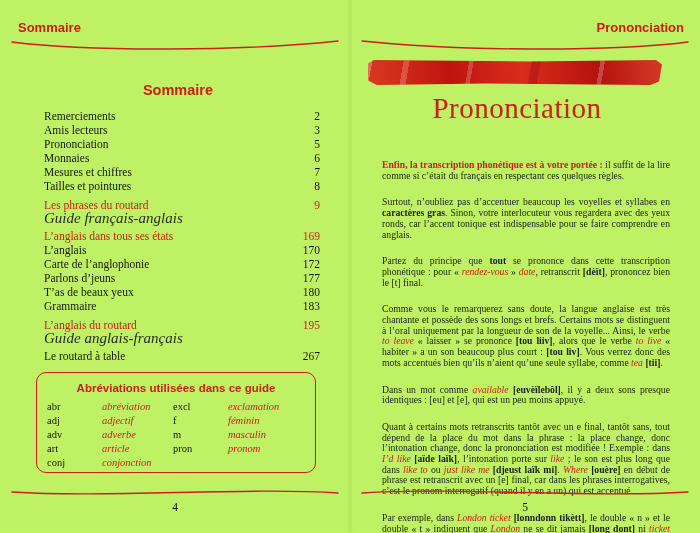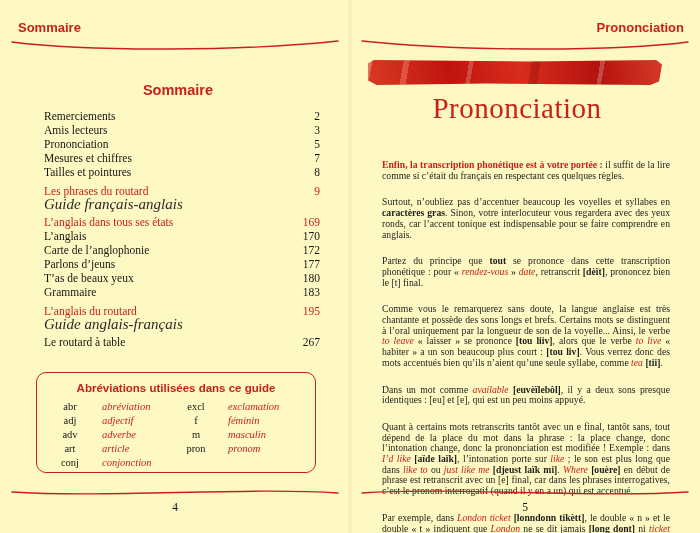--- a/index.html
+++ b/index.html
@@ -2,21 +2,21 @@
 <html style="--red: #c9201a; --ink: #1a1a1a;"><head>
 <meta charset="utf-8">
 <style>
   * { margin:0; padding:0; box-sizing:border-box; }
   html,body { width:700px; height:533px; }
   body {
     font-family:"Liberation Serif", serif;
     background:#ffffff;
     color:var(--ink,#1a1a1a);
   }
-  .spread { position:relative; width:700px; height:533px; background:#fef9c3; overflow:hidden; }
+  .spread { position:relative; width:700px; height:533px; background:#bef264; overflow:hidden; }
   .gutter { position:absolute; left:347px; top:0; width:6px; height:533px;
     background:linear-gradient(90deg, rgba(0,0,0,0) 0%, rgba(0,0,0,0.05) 50%, rgba(0,0,0,0) 100%); }
   .page { position:absolute; top:0; width:350px; height:533px; }
   .page.left  { left:0; }
   .page.right { left:350px; }
 
   .corner-header {
     position:absolute; top:20px;
     font-family:"Liberation Sans", sans-serif;
     font-weight:bold; font-size:13px; color:var(--red,#c9201a);
@@ -51,21 +51,21 @@
     border:1.5px solid var(--red,#c9201a); border-radius:10px;
   }
   .abbr-title {
     padding-top:9px; text-align:center;
     font-family:"Liberation Sans", sans-serif; font-weight:bold;
     font-size:11.5px; color:var(--red,#c9201a);
   }
   .abbr-cols { display:flex; padding:6px 16px 0 10px; }
   .abbr-col { flex:1; }
   .abbr-row { display:flex; line-height:14px; font-size:10.5px; }
-  .abbr-row .code { width:46px; text-align:center; margin-right:9px; color:#151515; }
+  .abbr-row .code { width:46px; text-align:left; margin-right:9px; color:#151515; }
   .abbr-row .meaning { font-style:italic; color:var(--red,#c9201a); }
 
   
   .banner {
     position:absolute; top:60px; left:18px; width:294px; height:25px;
     background:
       linear-gradient(100deg, rgba(255,255,255,0.28) 0 1.5%, rgba(255,255,255,0) 1.5% 12%,
         rgba(255,160,140,0.35) 12% 14%, rgba(255,255,255,0) 14% 34%,
         rgba(255,255,255,0.20) 34% 35.5%, rgba(255,255,255,0) 35.5% 55%,
         rgba(120,0,0,0.25) 55% 58%, rgba(255,255,255,0) 58% 78%,
@@ -107,20 +107,24 @@
         </div>
         <div class="toc-row">
           <span class="lbl">Amis lecteurs</span>
           <span class="pg">3</span>
         </div>
         <div class="toc-row">
           <span class="lbl">Prononciation</span>
           <span class="pg">5</span>
         </div>
         <div class="toc-row">
+          <span class="lbl">Monnaies</span>
+          <span class="pg">6</span>
+        </div>
+        <div class="toc-row">
           <span class="lbl">Mesures et chiffres</span>
           <span class="pg">7</span>
         </div>
         <div class="toc-row">
           <span class="lbl">Tailles et pointures</span>
           <span class="pg">8</span>
         </div>
         <div class="toc-gap"></div>
         <div class="toc-row red">
           <span class="lbl">Les phrases du routard</span>

